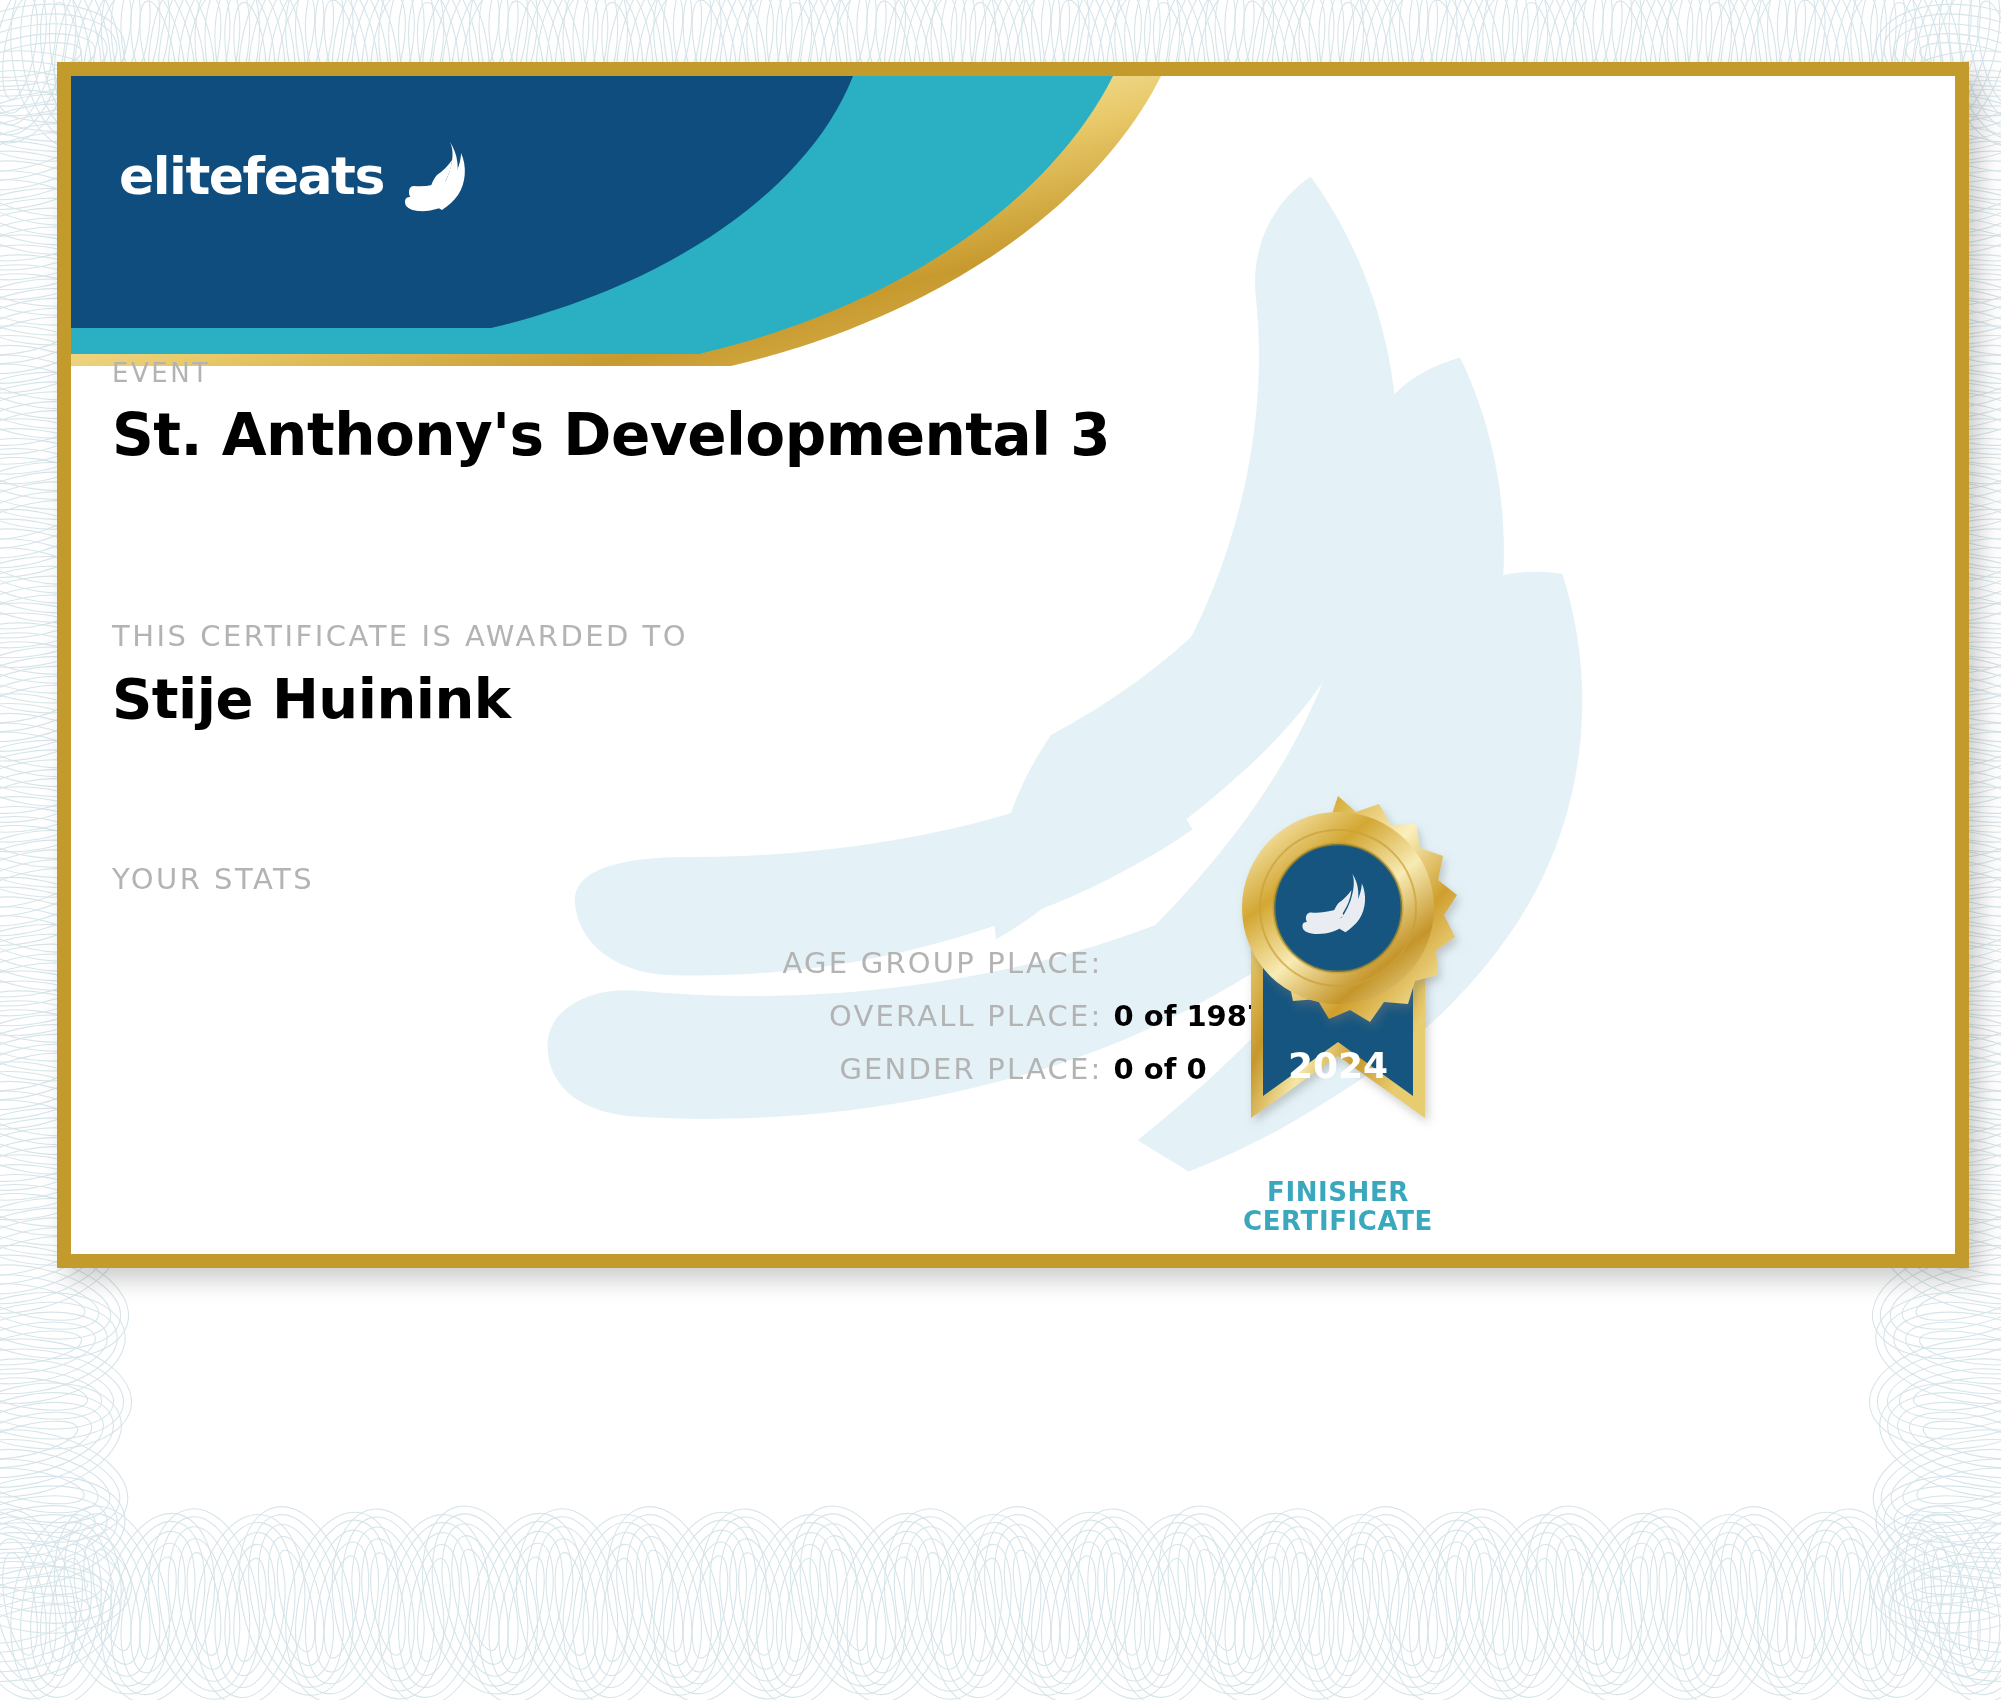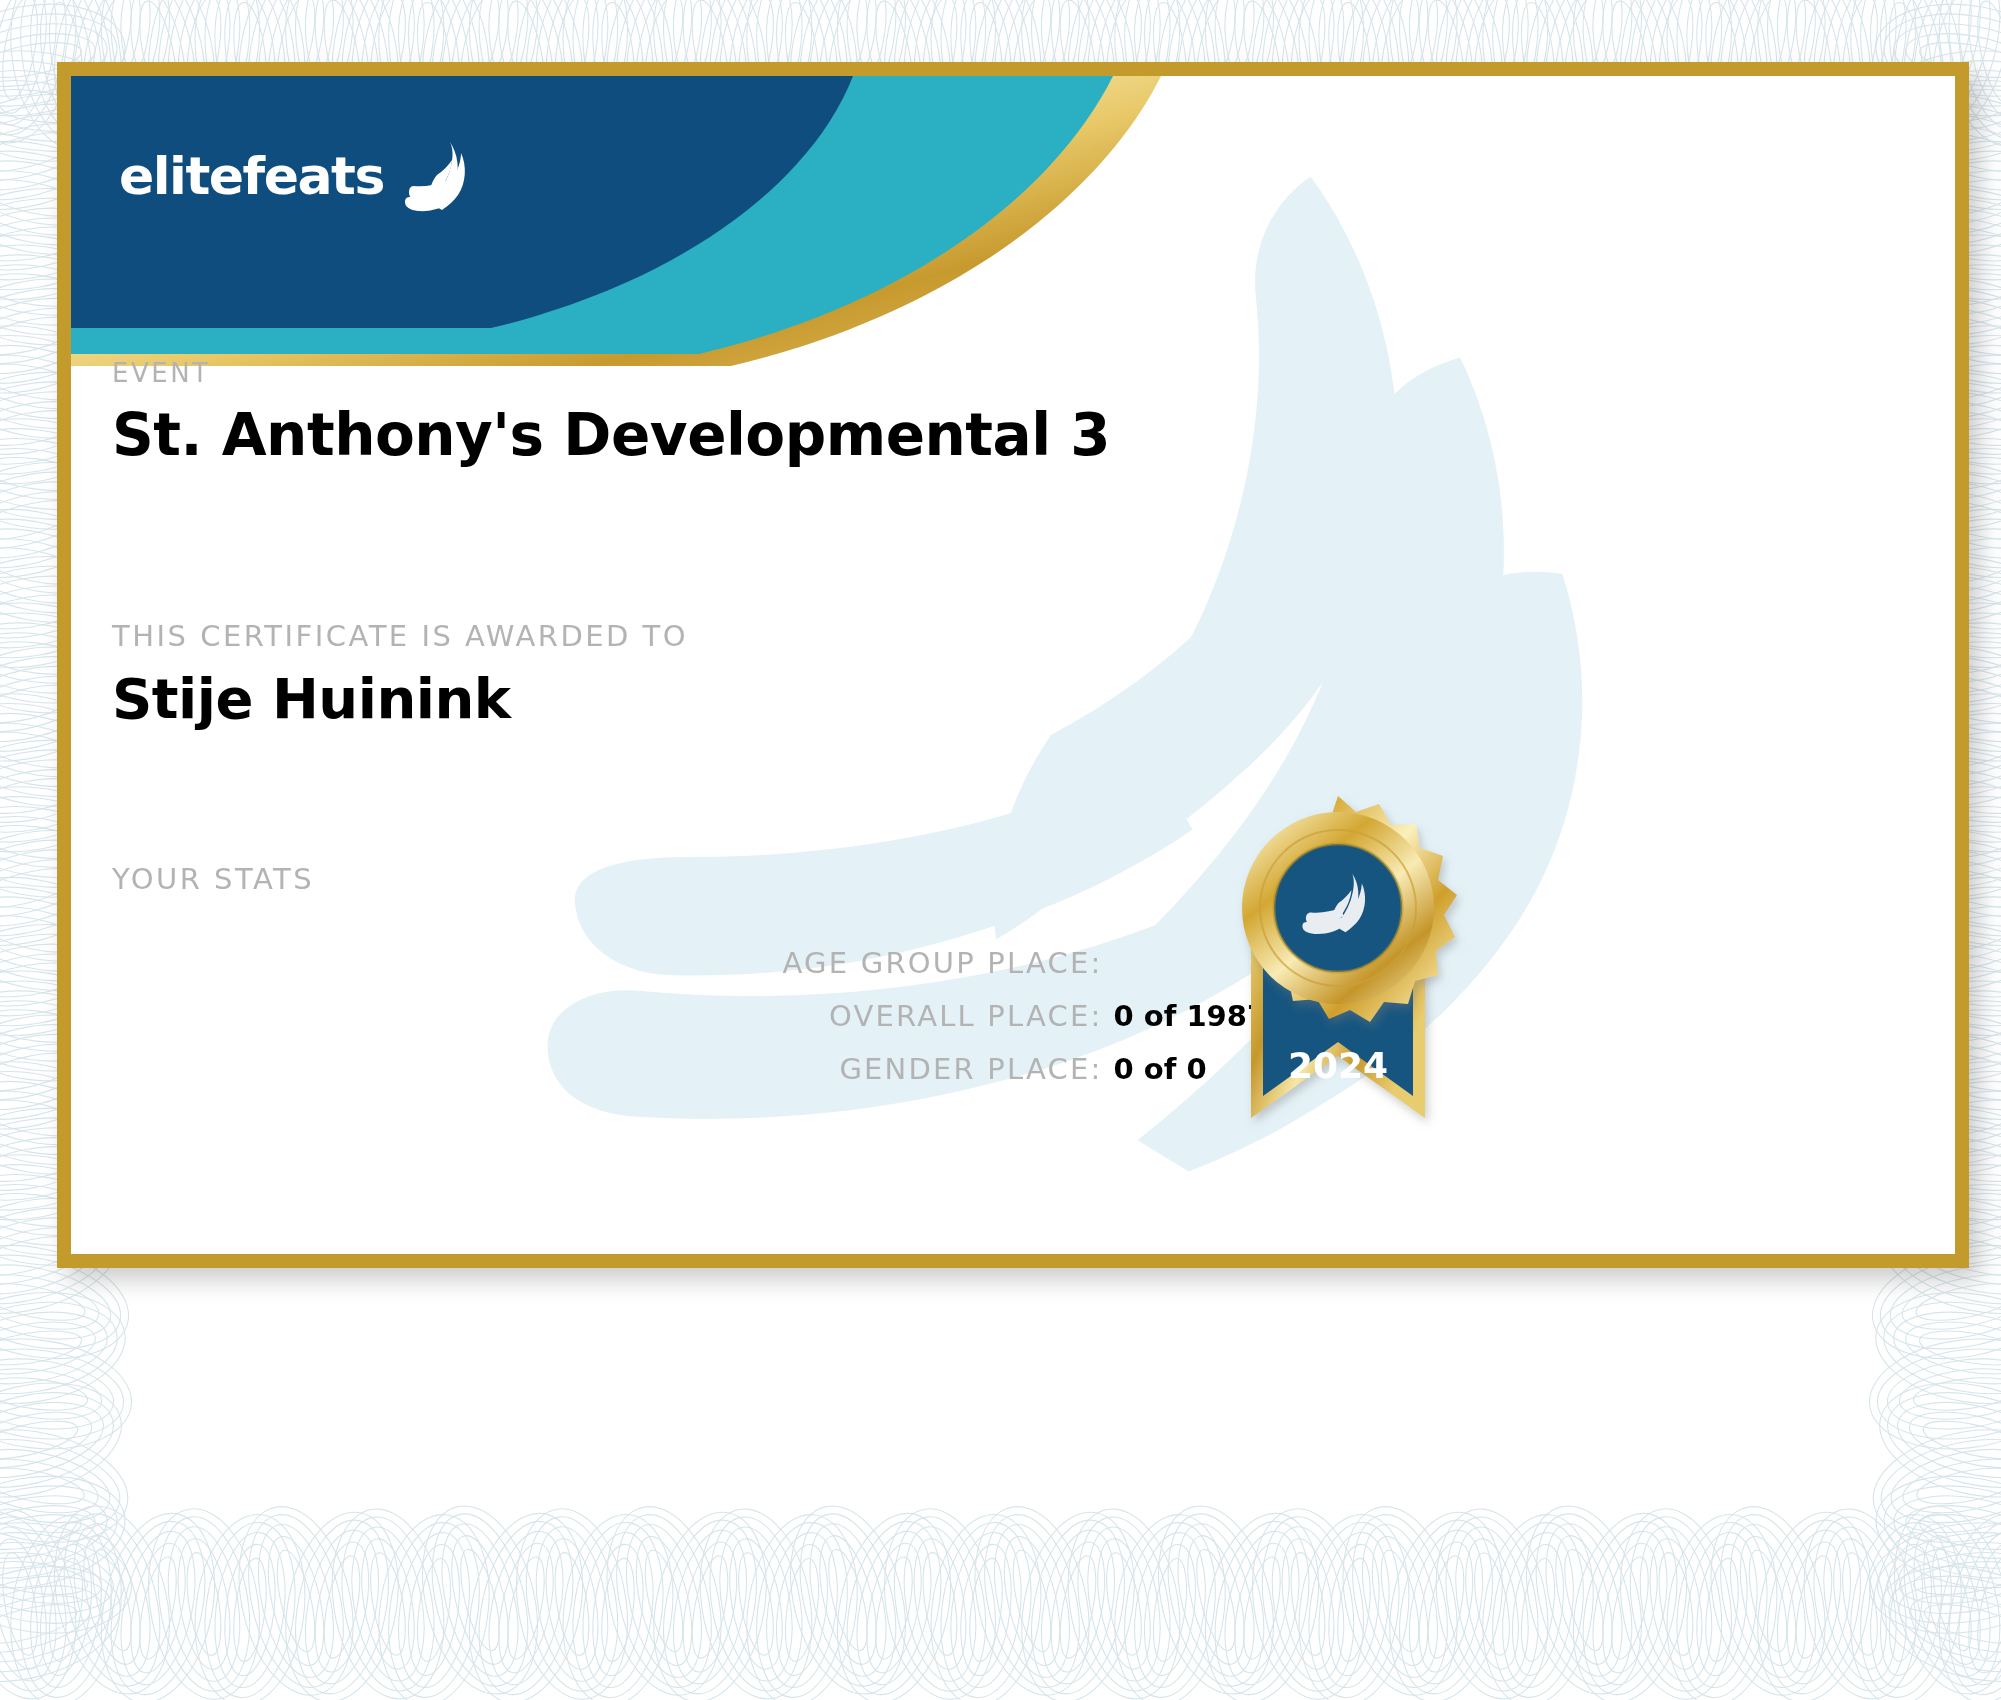--- a/index.html
+++ b/index.html
@@ -523,17 +523,21 @@
                          C44 69 31 73 18 72 C9 71 4 68 4 63 C4 59 6 58 10 58 Z"></path>
                 <path d="M46 36 C52 32 57 27 61 21 C60 31 56 41 50 49
                          C47 53 43 56 39 58 C38 50 41 42 46 36 Z"></path>
               </g>
             </g>
           </g>
 
           <text x="145" y="290" text-anchor="middle" font-family="DejaVu Sans, sans-serif" font-size="36" font-weight="bold" fill="#ffffff">2024</text>
         </svg>
 
+        <div id="seal-caption">
+          <div>FINISHER</div>
+          <div>CERTIFICATE</div>
+        </div>
       </div>
 
     </div>
   </div>
 </div>
 
 </body></html>

